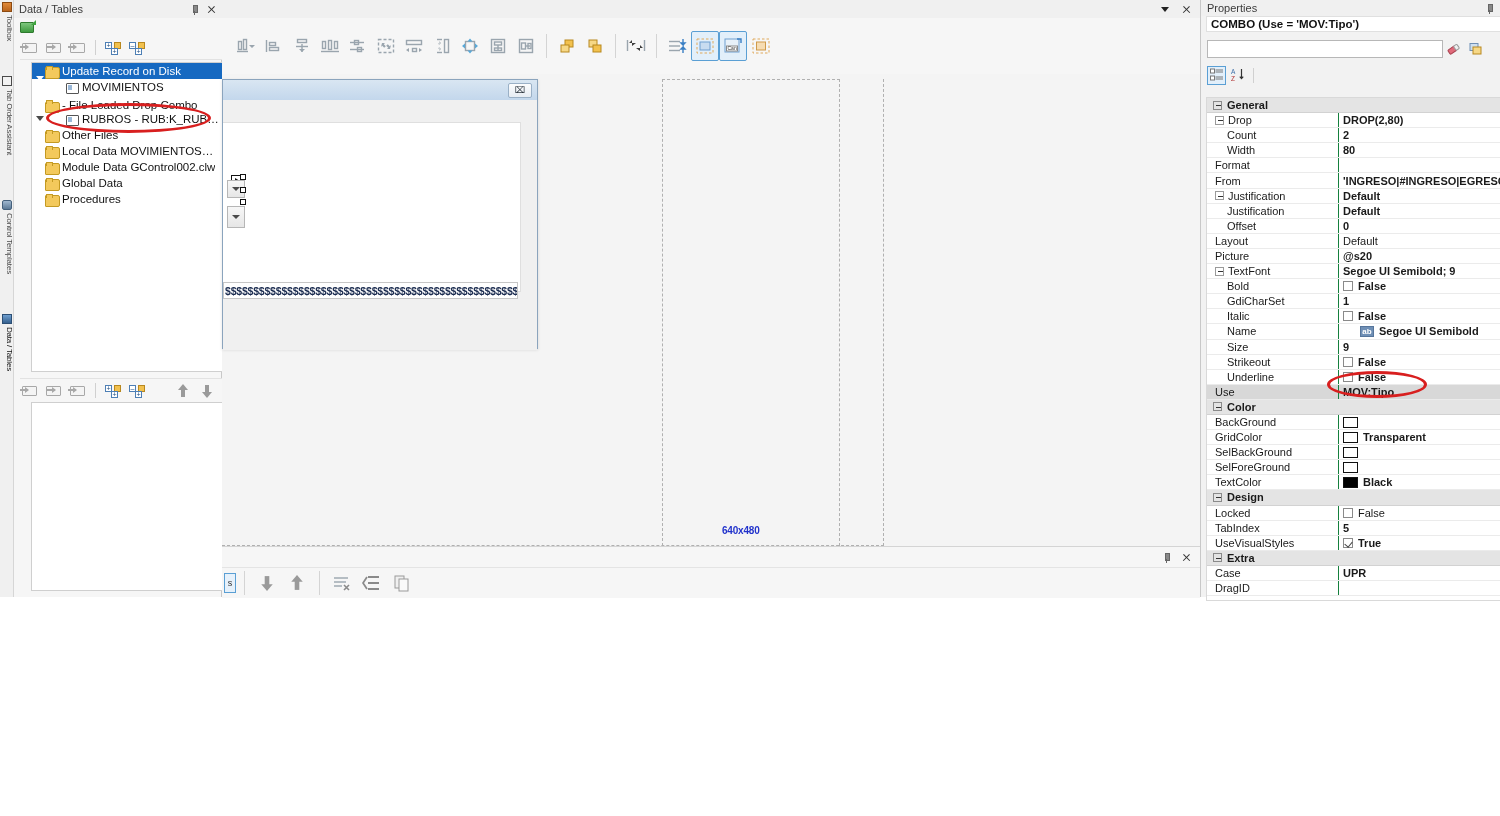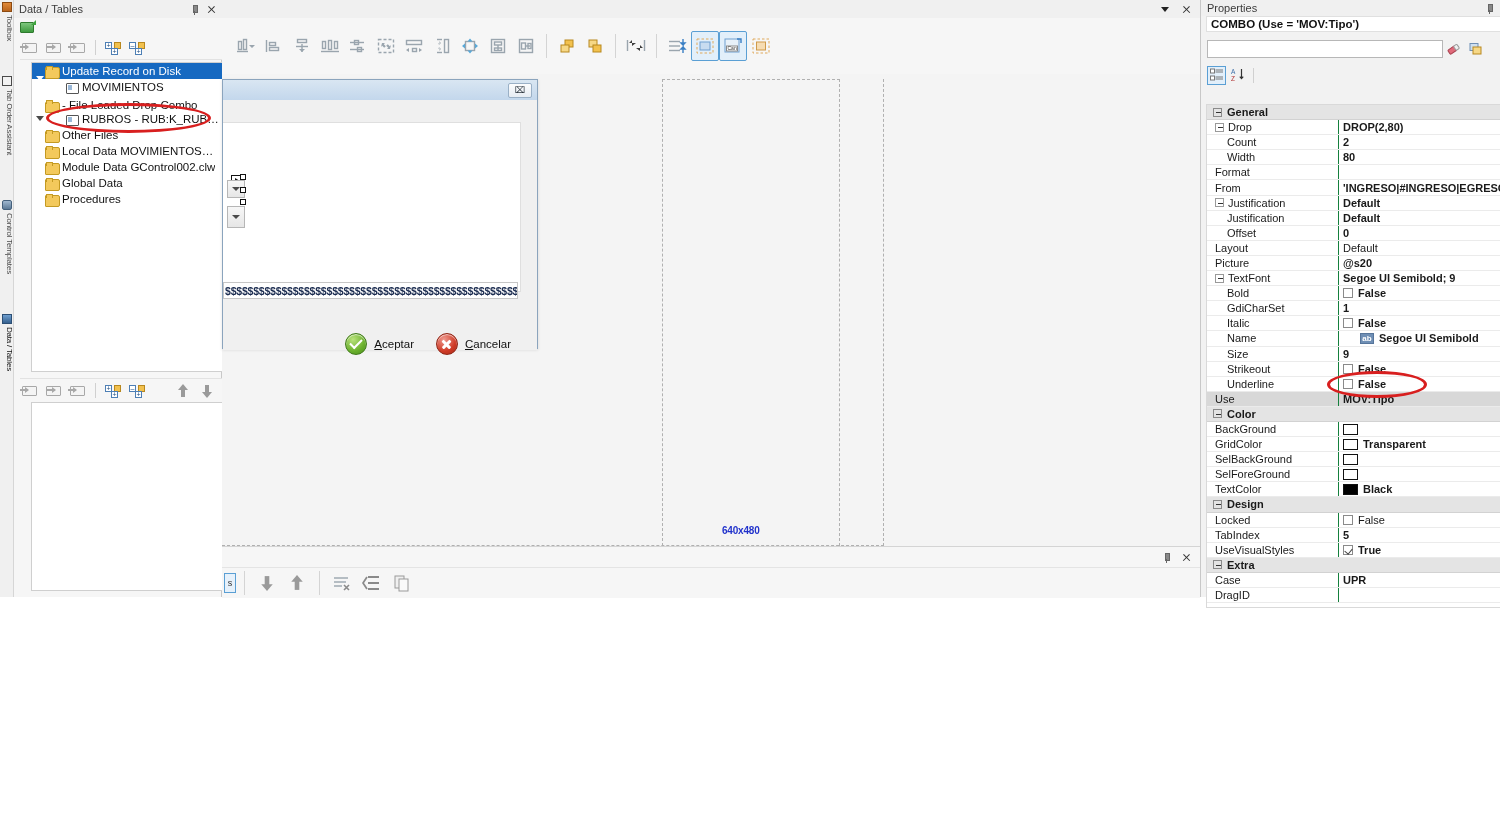--- a/index.html
+++ b/index.html
@@ -339,21 +339,21 @@
              display:inline-flex;align-items:center;justify-content:center;}
   .pr-sortbar {
     position:absolute; left:0; top:64px; width:300px; height:22px;
     display:flex; align-items:center; gap:2px; padding-left:6px;
   }
   .pr-sb { width:19px;height:19px; display:inline-flex;align-items:center;justify-content:center; cursor:pointer;}
   .pr-sb.framed { border:1px solid #5a9fd4; background:#e2effa; }
   .pr-vsep { width:1px;height:15px;background:#d0d0d0;margin:0 4px;}
 
   .pr-grid {
-    position:absolute; left:5px; top:104px; width:295px; height:504px;
+    position:absolute; left:5px; top:97px; width:295px; height:504px;
     background:#fff; border:1px solid #d9d9d9; border-right:none; overflow:hidden;
   }
   .prow { display:flex; height:15.1px; align-items:center; border-bottom:1px solid #ebebeb; }
   .prow.cat { background:#e4e4e4; border-bottom:1px solid #d2d2d2; }
   .prow.sel-row { background:#d8d8d8; }
   .pcell-n {
     width:132px; flex:0 0 132px; height:100%;
     display:flex; align-items:center; font-size:11px; color:#1a1a1a;
     border-right:1px solid #15803d; overflow:hidden; white-space:nowrap;
   }
@@ -718,34 +718,20 @@
             </div>
           <div class="combo-ctl2">
               <span class="chevdn"></span>
             </div>
           <div class="handle" style="left:17px;top:74px;"></div>
           <div class="handle" style="left:17px;top:87px;"></div>
           <div class="handle" style="left:17px;top:99px;"></div>
 
           <div class="dollarfield">$$$$$$$$$$$$$$$$$$$$$$$$$$$$$$$$$$$$$$$$$$$$$$$$$$$$$$$$$$$$$$$$$$$</div>
 
-          <div class="formwin-btns">
-            <div class="fbtn">
-              <span class="circ green">
-                  <span class="ck"></span>
-                </span>
-              <span class="fbtn-label"><u>A</u><span>ceptar</span></span>
-            </div>
-            <div class="fbtn">
-              <span class="circ red">
-                  <span class="xm"></span>
-                </span>
-              <span class="fbtn-label"><u>C</u><span>ancelar</span></span>
-            </div>
-          </div>
         </div>
       </div>
 
       <div class="sizelabel">640x480</div>
     </div>
 
     <div class="botpanel">
       <div class="botpanel-head">
         <span class="icn-pin"></span>
         <span class="icn-x"></span>

